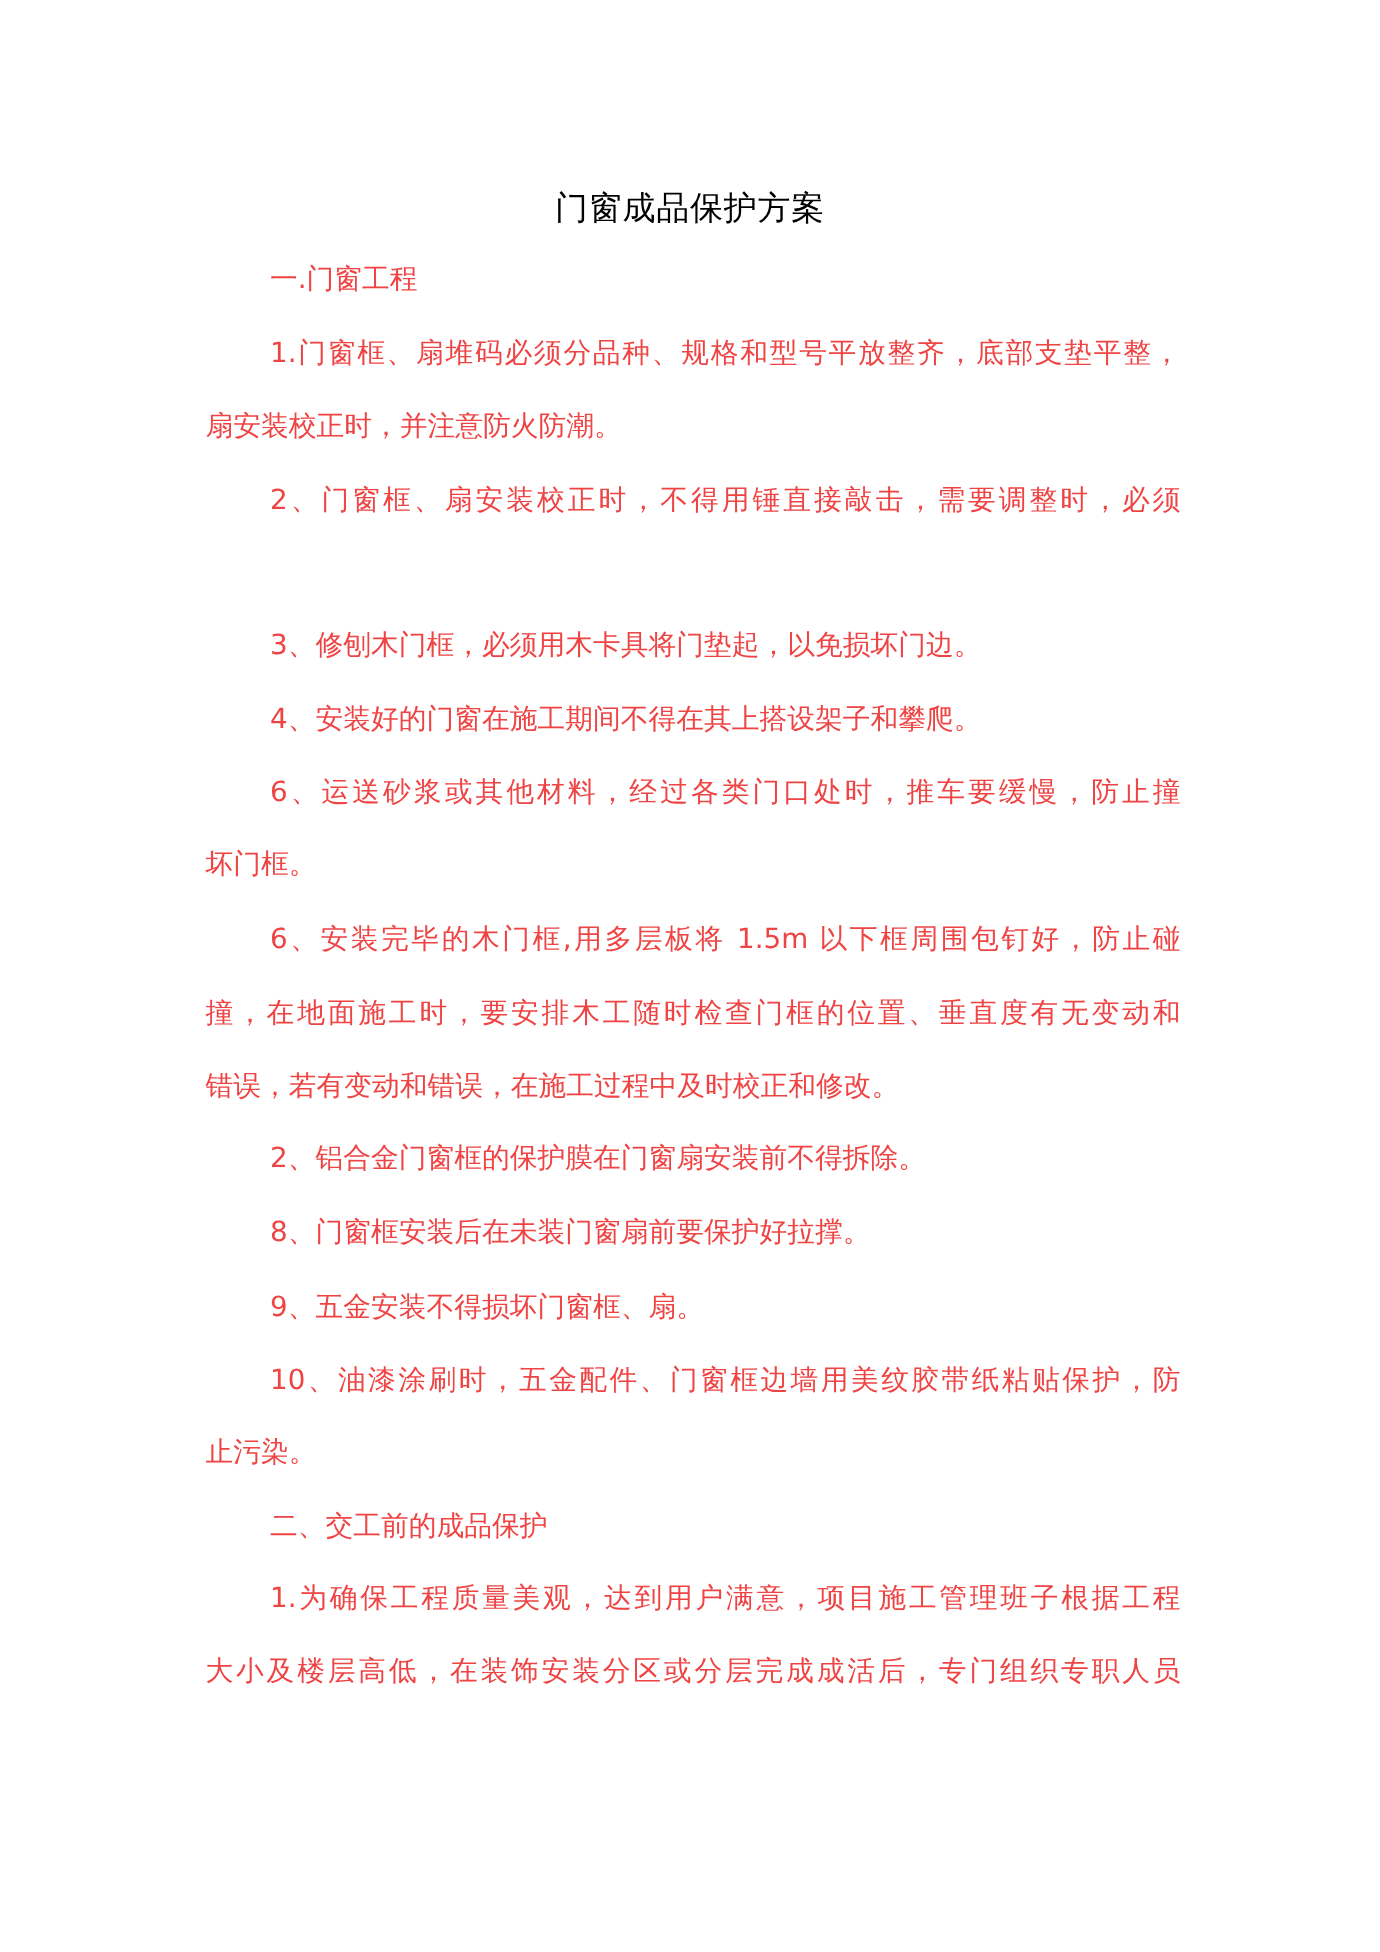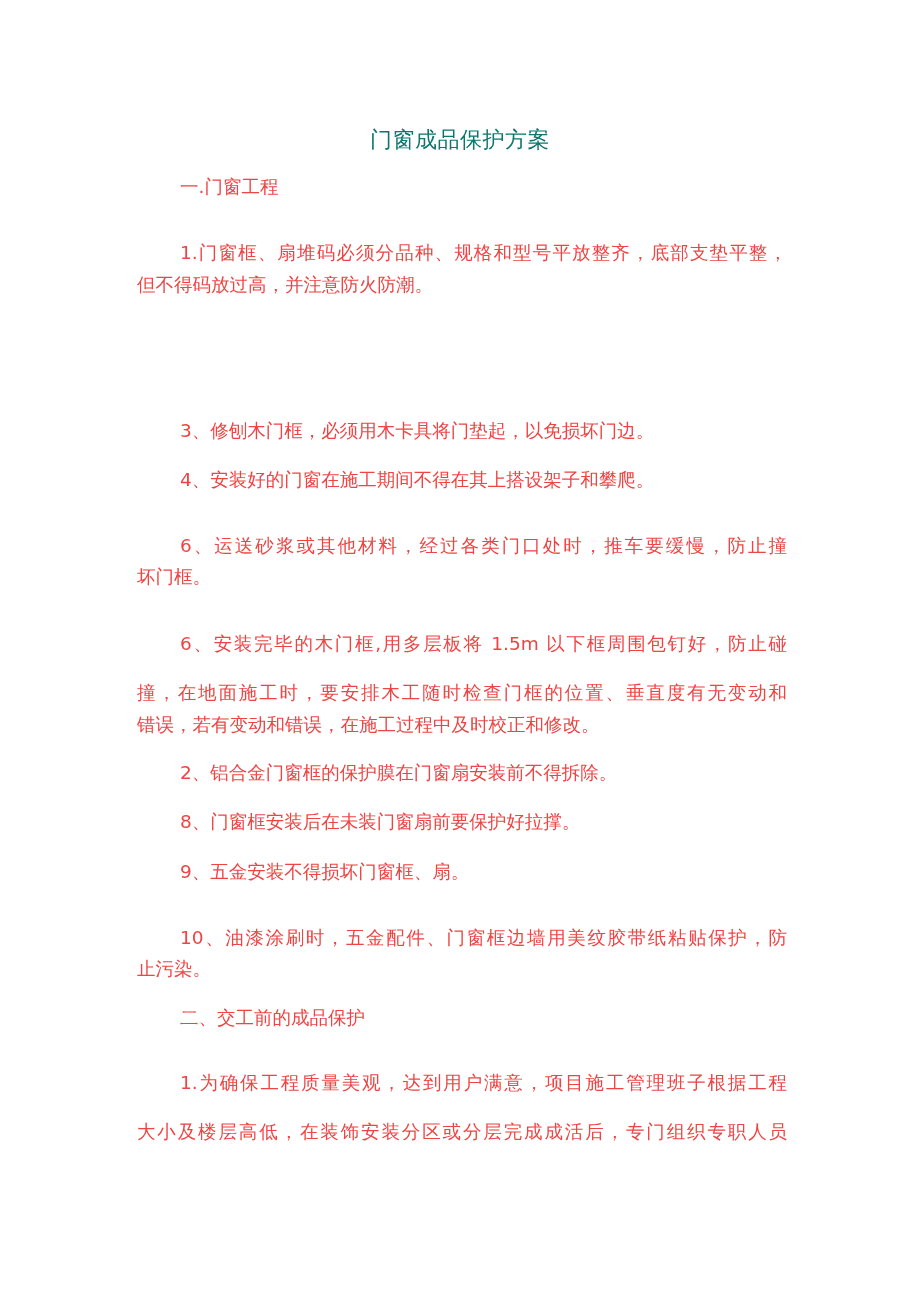--- a/index.html
+++ b/index.html
@@ -1,36 +1,37 @@
 <!DOCTYPE html>
 <html><head>
   <meta charset="utf-8">
   <style>
     html, body { margin: 0; padding: 0; background: #ffffff; }
     body { width: 920px; height: 1301px; position: relative; overflow: hidden;
            font-family: "DejaVu Sans", "Liberation Sans", sans-serif; color: #111111; }
     .page { position: absolute; left: 0; top: 0; width: 920px; height: 1301px; background: #ffffff; }
     .title { position: absolute; left: 0; width: 920px; top: 125px; text-align: center;
-             font-size: 22px; line-height: 30px; color: #0f766e; letter-spacing: 0.5px; }
+             font-size: 22px; line-height: 30px; color: #000000; letter-spacing: 0.5px; }
     .line { position: absolute; left: 137px; width: 650px; font-size: 18.5px; line-height: 26px;
             white-space: nowrap; color: #ef4444; }
     .line.indent { left: 180px; width: 607px; }
-    .line.justify { text-align: justify; text-align-last: justify; margin-top: 17px; }
+    .line.justify { text-align: justify; text-align-last: justify; }
   </style>
 </head>
 <body>
 
 <div class="page">
   <div class="title">门窗成品保护方案</div>
 
   <div class="line indent" style="top:174px">一.门窗工程</div>
 
   <div class="line indent justify" style="top:223px">1.门窗框、扇堆码必须分品种、规格和型号平放整齐，底部支垫平整，</div>
-  <div class="line" style="top:272px">但不得码放过高，并注意防火防潮。</div>
+  <div class="line" style="top:272px">扇安装校正时，并注意防火防潮。</div>
 
+  <div class="line indent justify" style="top:321px">2、门窗框、扇安装校正时，不得用锤直接敲击，需要调整时，必须</div>
 
   <div class="line indent" style="top:418px">3、修刨木门框，必须用木卡具将门垫起，以免损坏门边。</div>
 
   <div class="line indent" style="top:467px">4、安装好的门窗在施工期间不得在其上搭设架子和攀爬。</div>
 
   <div class="line indent justify" style="top:516px">6、运送砂浆或其他材料，经过各类门口处时，推车要缓慢，防止撞</div>
   <div class="line" style="top:564px">坏门框。</div>
 
   <div class="line indent justify" style="top:614px">6、安装完毕的木门框,用多层板将 1.5m 以下框周围包钉好，防止碰</div>
   <div class="line justify" style="top:663px">撞，在地面施工时，要安排木工随时检查门框的位置、垂直度有无变动和</div>

